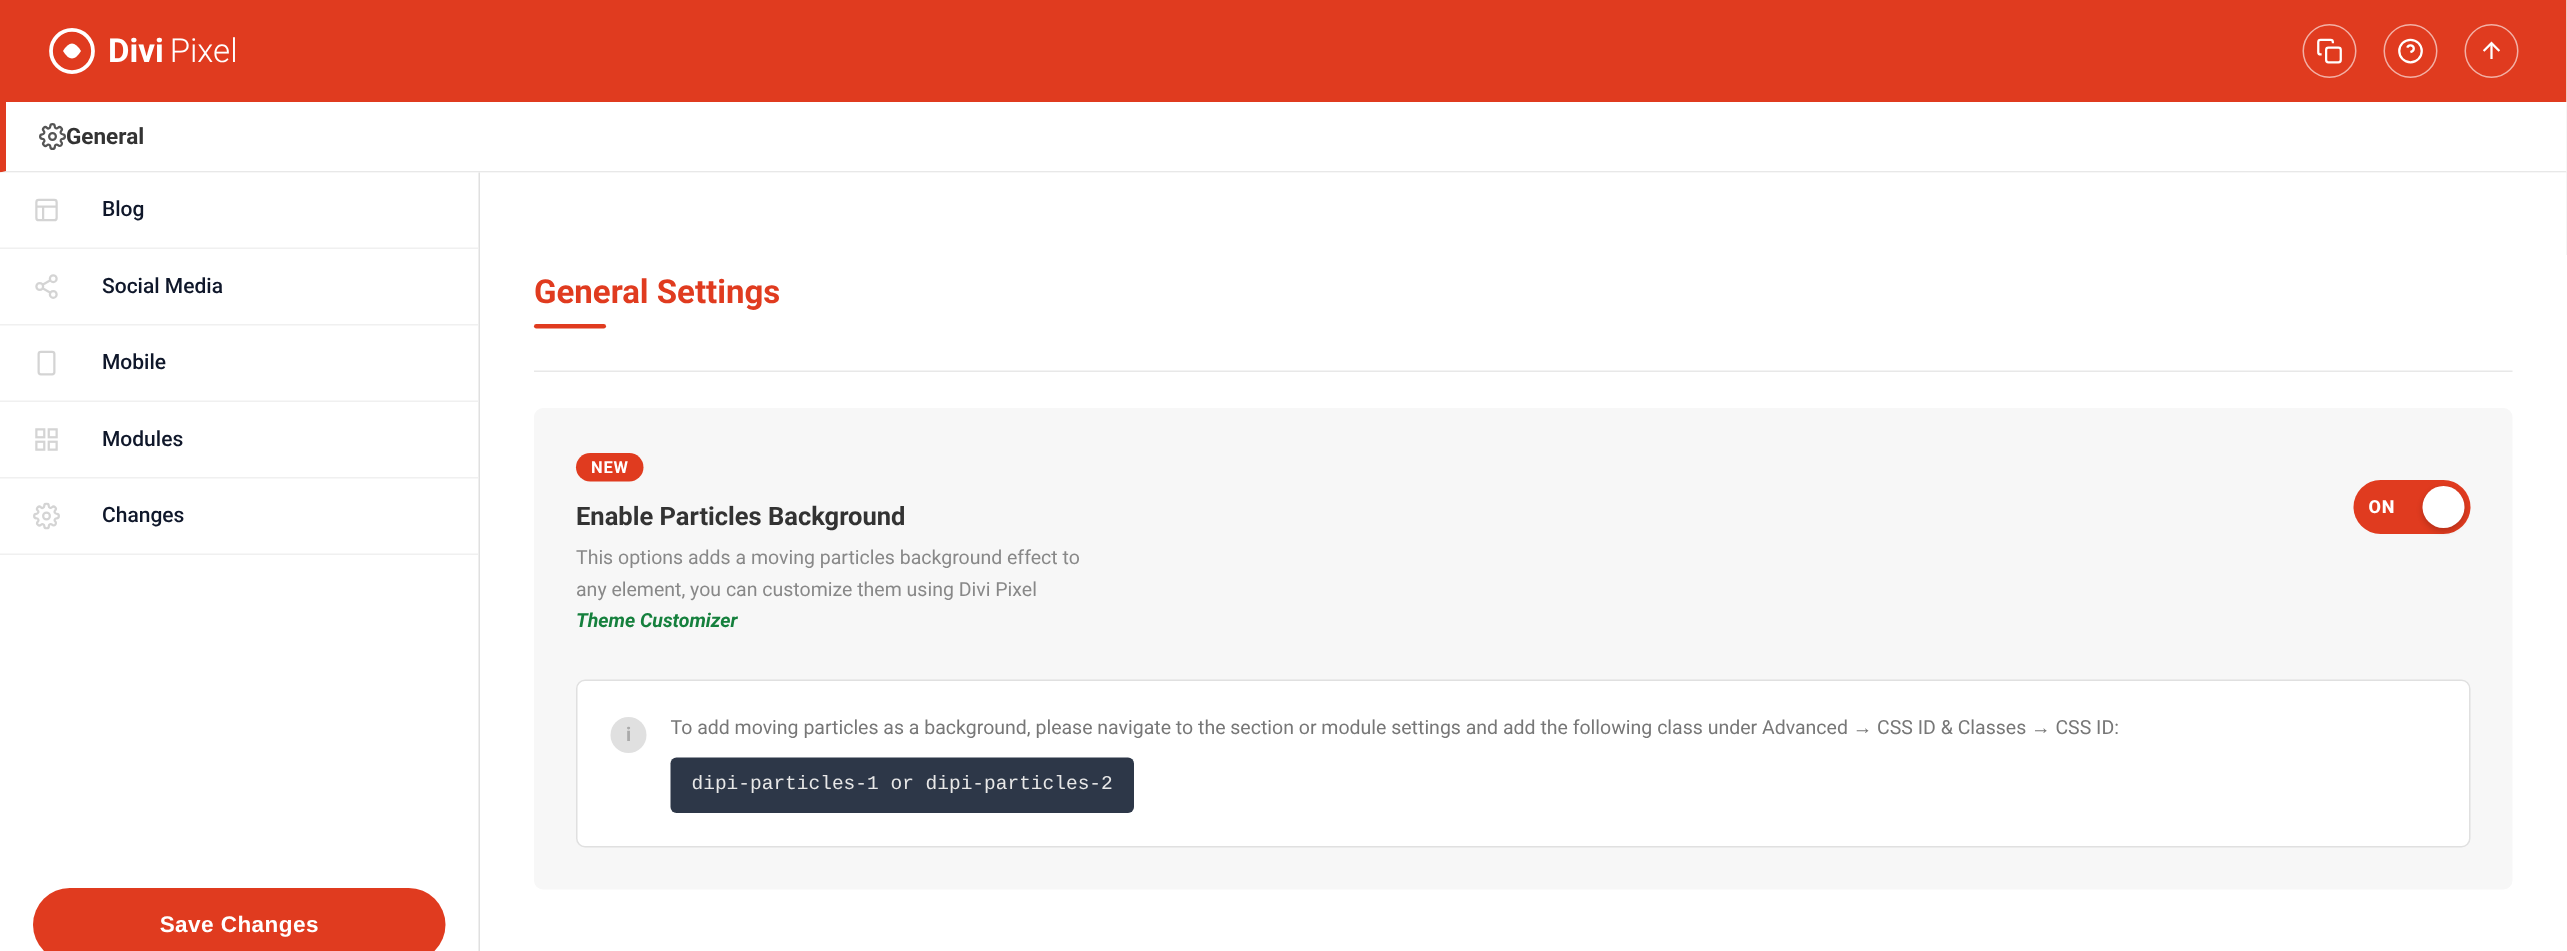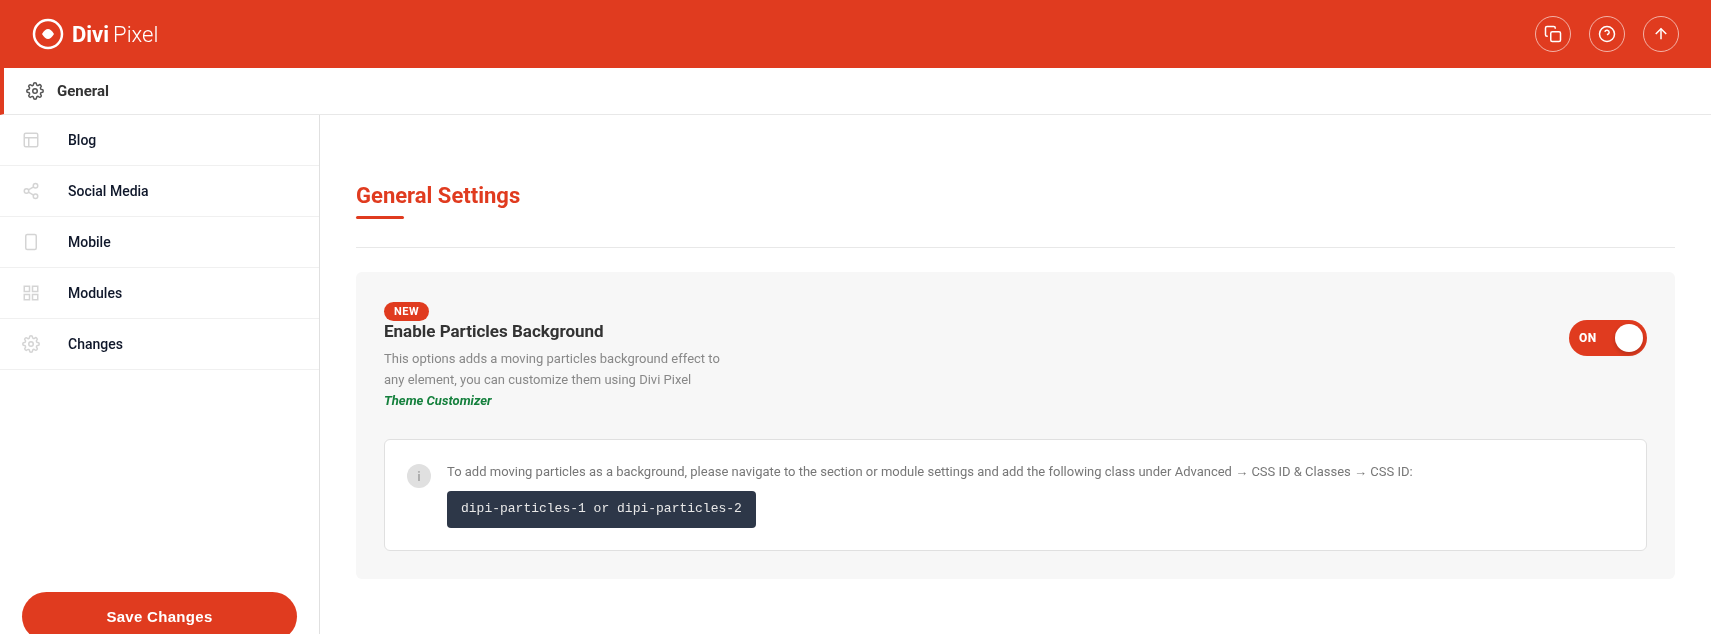--- a/index.html
+++ b/index.html
@@ -157,21 +157,21 @@
     .feature-info { flex: 1; }
 
     .new-badge {
       background: #e03b1f;
       color: white;
       font-size: 11px;
       font-weight: 700;
       padding: 3px 10px;
       border-radius: 12px;
       display: inline-block;
-      margin-bottom: 0;
+      margin-bottom: 14px;
       letter-spacing: 0.5px;
     }
 
     .feature-title {
       font-size: 17px;
       font-weight: 700;
       color: #333;
       margin-bottom: 8px;
     }
 
@@ -298,21 +298,21 @@
     </button>
     <button class="header-icon-btn">
       <svg width="18" height="18" viewBox="0 0 24 24" fill="none" stroke="white" stroke-width="2">
         <line x1="12" y1="5" x2="12" y2="19"></line>
           <polyline points="19 12 12 5 5 12"></polyline>
       </svg>
     </button>
   </div>
 </div>
 
-<div style="background:white; border-bottom:1px solid #e8e8e8; display:flex; align-items:flex-start; padding: 14px 22px; gap:13px; border-left: 4px solid #e03b1f;">
+<div style="background:white; border-bottom:1px solid #e8e8e8; display:flex; align-items:flex-start; padding: 14px 22px; gap:0; border-left: 4px solid #e03b1f;">
   <svg width="18" height="18" viewBox="0 0 24 24" fill="none" stroke="#555" stroke-width="2">
     <circle cx="12" cy="12" r="3"></circle>
       <path d="M19.4 15a1.65 1.65 0 00.33 1.82l.06.06a2 2 0 010 2.83 2 2 0 01-2.83 0l-.06-.06a1.65 1.65 0 00-1.82-.33 1.65 1.65 0 00-1 1.51V21a2 2 0 01-4 0v-.09A1.65 1.65 0 009 19.4a1.65 1.65 0 00-1.82.33l-.06.06a2 2 0 01-2.83-2.83l.06-.06A1.65 1.65 0 004.68 15a1.65 1.65 0 00-1.51-1H3a2 2 0 010-4h.09A1.65 1.65 0 004.6 9a1.65 1.65 0 00-.33-1.82l-.06-.06a2 2 0 012.83-2.83l.06.06A1.65 1.65 0 009 4.68a1.65 1.65 0 001-1.51V3a2 2 0 014 0v.09a1.65 1.65 0 001 1.51 1.65 1.65 0 001.82-.33l.06-.06a2 2 0 012.83 2.83l-.06.06A1.65 1.65 0 0019.4 9a1.65 1.65 0 001.51 1H21a2 2 0 010 4h-.09a1.65 1.65 0 00-1.51 1z"></path>
   </svg>
   <span style="font-weight:700; font-size:15px; color:#333;">General</span>
 </div>
 
 <div class="main-container">
 
   <div class="sidebar">

